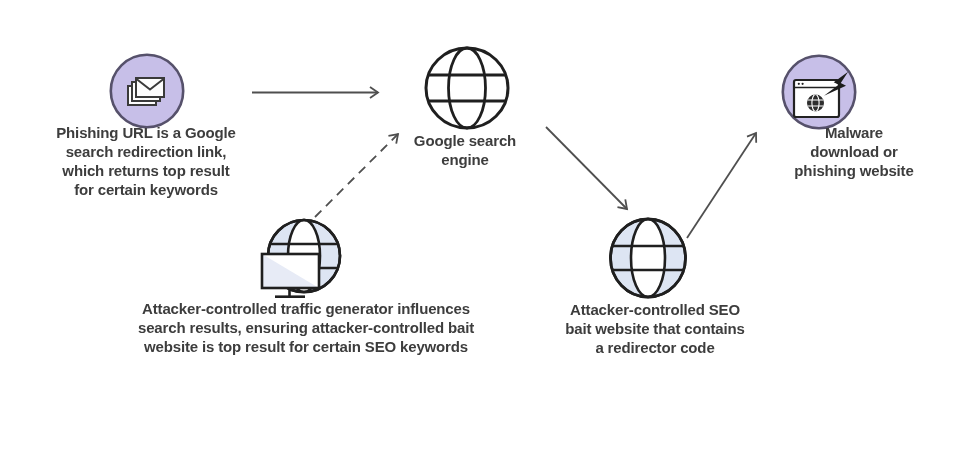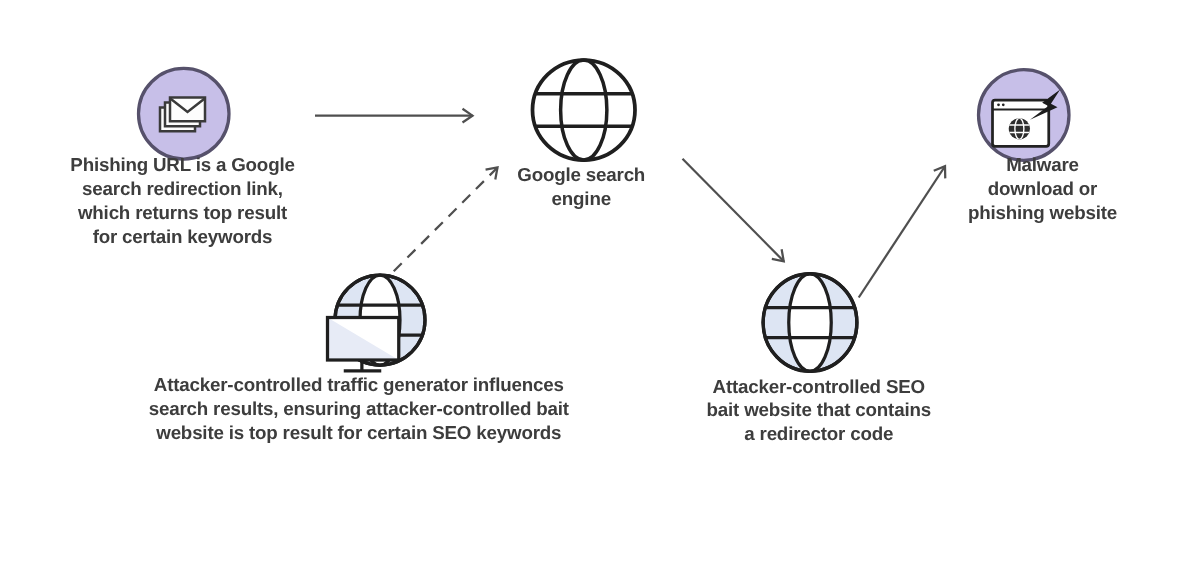--- a/index.html
+++ b/index.html
@@ -94,21 +94,21 @@
       <circle cx="18.8" cy="30.8" r="1.1" fill="#222222"></circle>
       <circle cx="22.6" cy="30.8" r="1.1" fill="#222222"></circle>
       <circle cx="35.5" cy="50" r="8.5" fill="#2d2d2d"></circle>
       <g clip-path="url(#mgclip)">
         <line x1="26" y1="47" x2="45" y2="47" stroke="#ffffff" stroke-width="1.1"></line>
         <line x1="26" y1="53" x2="45" y2="53" stroke="#ffffff" stroke-width="1.1"></line>
         <ellipse cx="35.5" cy="50" rx="3.6" ry="8.5" fill="none" stroke="#ffffff" stroke-width="1.1"></ellipse>
       </g>
       <path class="bolt" transform="translate(61,15) rotate(27)" d="M8,0 L0,16 L5.5,16 L-2.5,32.5 L12.5,13.5 L6.6,13.5 Z"></path>
     </svg>
-    <div class="node-label" style="left:744px; top:123px; width:180px;">Malware
+    <div class="node-label" style="left:764px; top:123px; width:180px;">Malware
 download or
 phishing website</div>
   </div>
 
   <div class="node">
     <svg class="node-icon" style="left:259px; top:216px;" width="86" height="84" viewBox="0 0 86 84" xmlns="http://www.w3.org/2000/svg">
       <defs>
           <clipPath id="tclip">
             <ellipse cx="45" cy="40" rx="36" ry="36"></ellipse>
           </clipPath>
@@ -119,21 +119,21 @@
         <line class="ink" x1="7" y1="28" x2="83" y2="28" stroke-width="2.6"></line>
         <line class="ink" x1="7" y1="52" x2="83" y2="52" stroke-width="2.6"></line>
       </g>
       <ellipse class="ink" cx="45" cy="40" rx="36" ry="36" stroke-width="2.6"></ellipse>
       <rect x="3" y="38" width="57" height="34" fill="#ffffff"></rect>
       <polygon points="3,38 60,72 3,72" fill="#e7ebf6"></polygon>
       <rect class="ink" x="3" y="38" width="57" height="34" stroke-width="2.6"></rect>
       <line class="ink" x1="30.5" y1="72" x2="30.5" y2="80" stroke-width="2.6"></line>
       <line class="ink" x1="16" y1="80.7" x2="46" y2="80.7" stroke-width="2.6"></line>
     </svg>
-    <div class="node-label" style="left:77px; top:299px; width:420px;">Attacker-controlled traffic generator influences
+    <div class="node-label" style="left:96px; top:299px; width:420px;">Attacker-controlled traffic generator influences
 search results, ensuring attacker-controlled bait
 website is top result for certain SEO keywords</div>
   </div>
 
   <div class="node">
     <svg class="node-icon" style="left:606px; top:217px;" width="84" height="82" viewBox="0 0 84 82" xmlns="http://www.w3.org/2000/svg">
       <defs>
           <clipPath id="sclip">
             <ellipse cx="42" cy="41" rx="37.5" ry="39"></ellipse>
           </clipPath>

